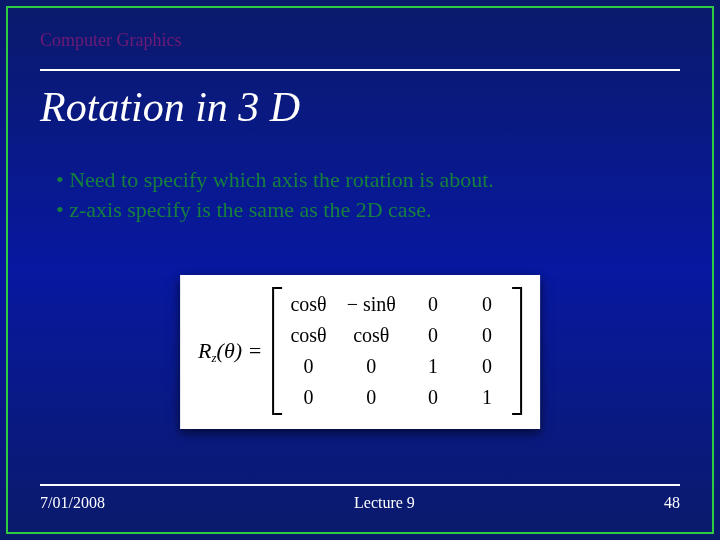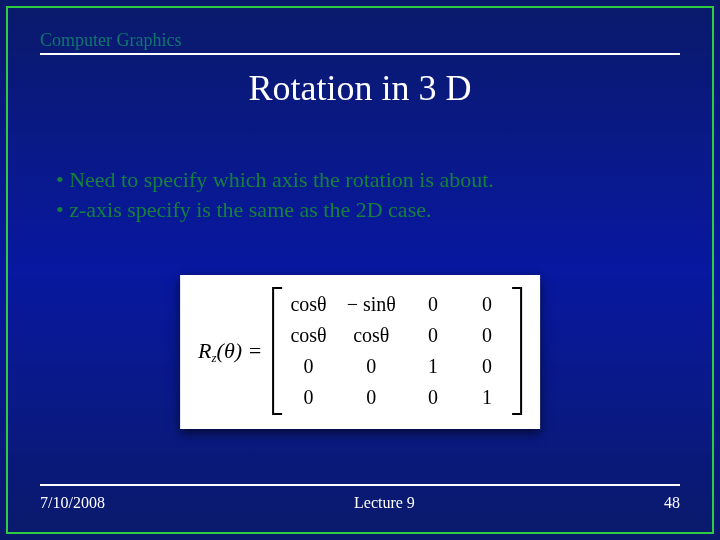--- a/index.html
+++ b/index.html
@@ -12,34 +12,35 @@
   .frame {
     position: absolute;
     top: 6px; left: 6px; right: 6px; bottom: 6px;
     border: 2px solid #2ecc40;
   }
   .header {
     position: absolute;
     top: 30px; left: 40px; right: 40px;
   }
   .course {
-    color: #0f766e;
+    color: #701a75;
     font-size: 18px;
-    margin-bottom: 2px;
+    margin-bottom: 18px;
   }
   .hr {
     height: 2px;
     background: #fff;
   }
   .title {
     color: #fff;
-    font-size: 36px;
-    text-align: center;
+    font-size: 42px;
+    text-align: left;
     margin-top: 12px;
     font-family: "Times New Roman", serif;
+    font-style: italic;
   }
   .bullets {
     position: absolute;
     top: 165px;
     left: 56px;
     right: 40px;
     color: #15803d;
     font-size: 22px;
     line-height: 1.35;
   }
@@ -149,17 +150,17 @@
         <span>1</span>
       </span>
       <span class="bracket right"></span>
     </span>
   </div>
 </div>
 
 <div class="footer">
   <div class="hr"></div>
   <div class="footrow">
-    <span>7/10/2008</span>
+    <span>7/01/2008</span>
     <span>Lecture 9</span>
     <span>48</span>
   </div>
 </div>
 
 </body></html>

